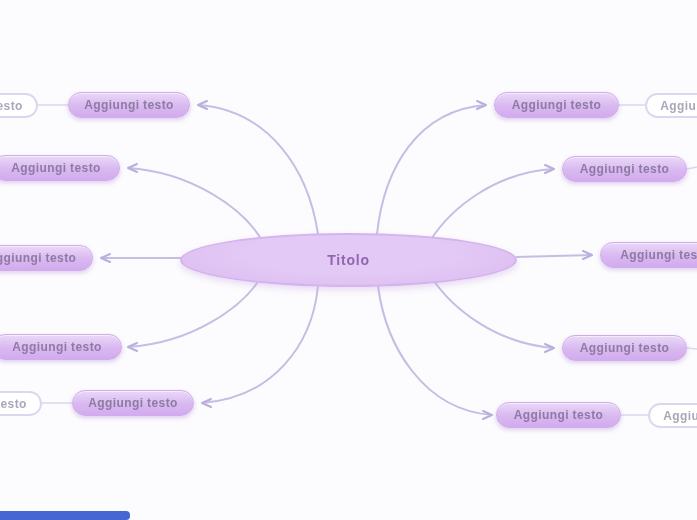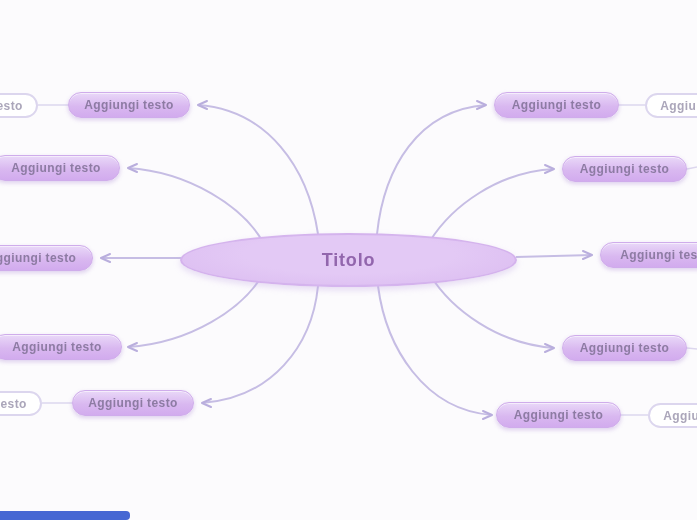--- a/index.html
+++ b/index.html
@@ -42,21 +42,21 @@
   }
   .root{
     position:absolute;
     left:180px;top:233px;width:337px;height:54px;
     border-radius:50%;
     background:radial-gradient(ellipse at 50% 38%,#e3c9f5 45%,#dabaf0 100%);
     border:2px solid rgba(206,170,234,0.65);
     box-shadow:0 3px 6px rgba(198,172,230,0.4);
     display:flex;align-items:center;justify-content:center;
     color:#9266ad;
-    font-size:18px;font-weight:bold;letter-spacing:0.8px;
+    font-size:14px;font-weight:bold;letter-spacing:0.8px;
     box-sizing:border-box;
     cursor:pointer;
   }
   .scrollbar{
     position:absolute;
     left:0;top:511px;width:130px;height:9px;
     background:#4667d3;
     border-radius:0 4px 4px 0;
   }
 </style>

